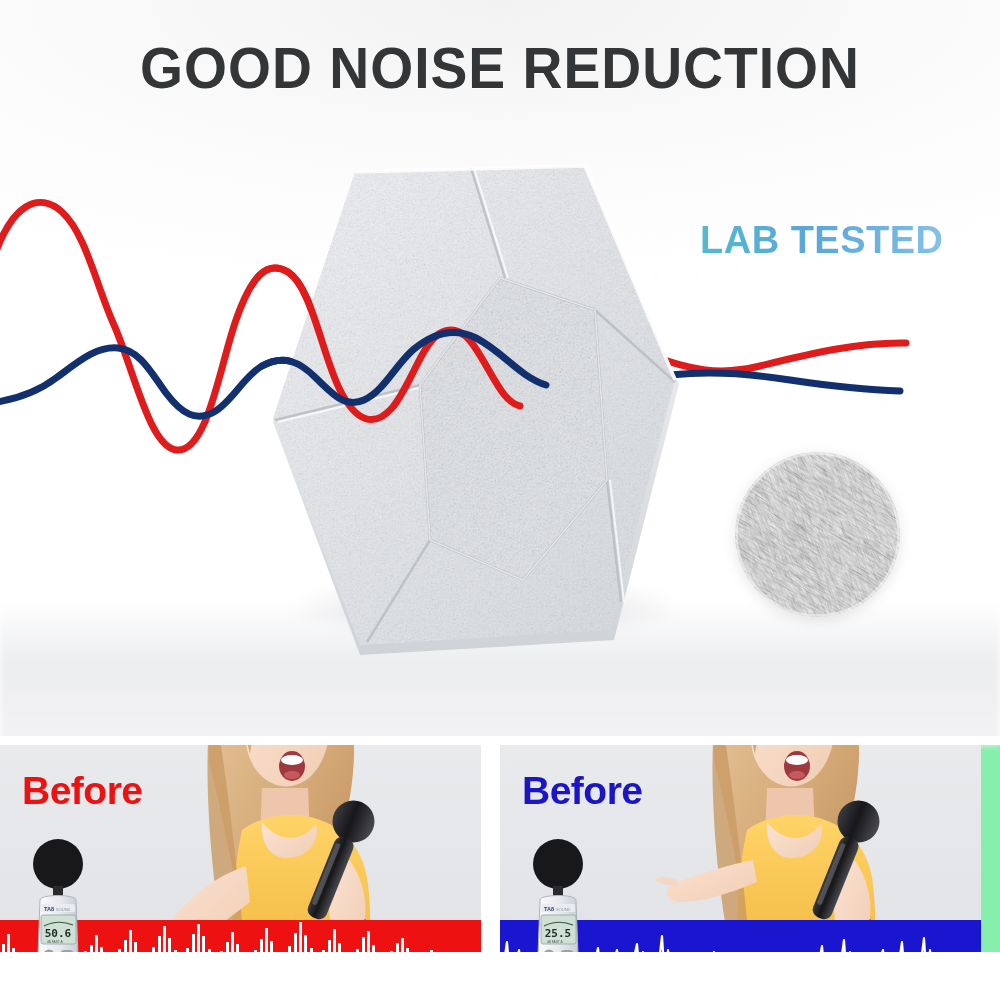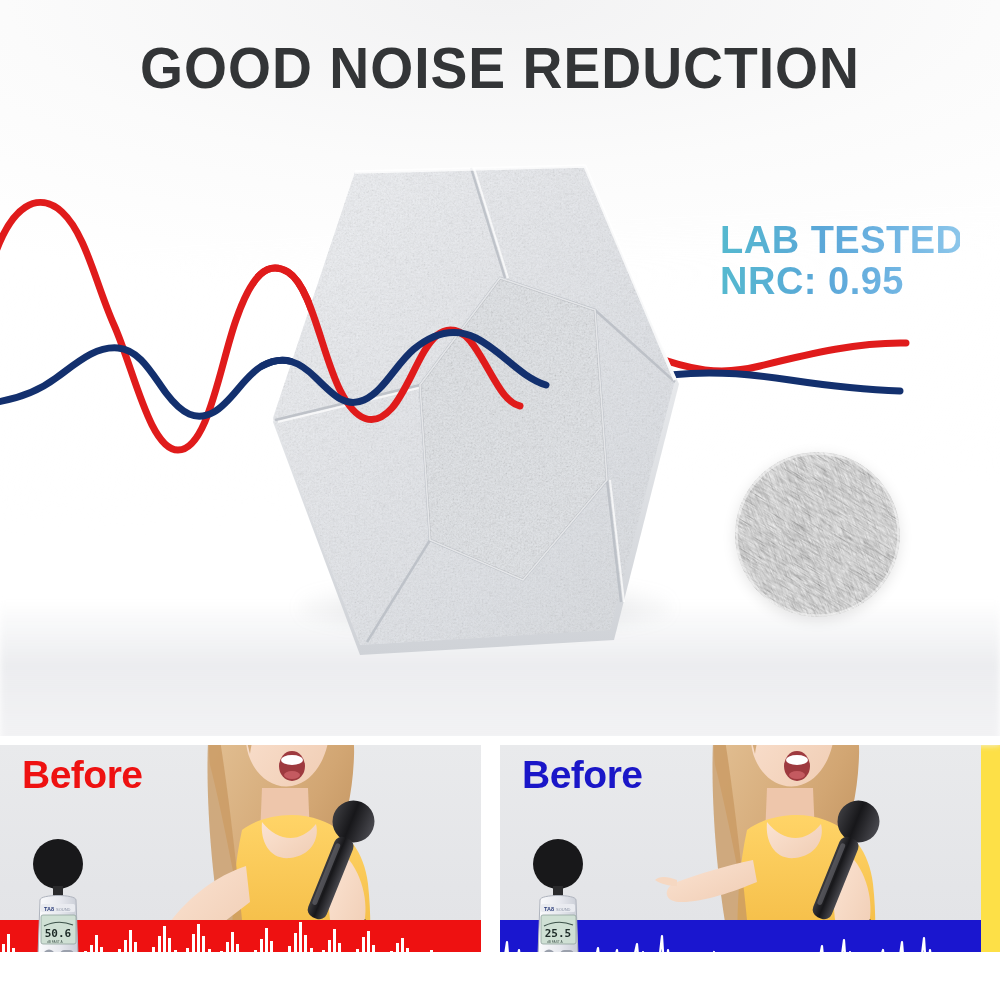--- a/index.html
+++ b/index.html
@@ -2,21 +2,21 @@
 <html><head>
 <meta charset="utf-8">
 <title>Good Noise Reduction — Acoustic Panel</title>
 <style>
   html,body{margin:0;padding:0;}
   body{
     width:1000px;height:1000px;overflow:hidden;
     font-family:"Liberation Sans","DejaVu Sans",sans-serif;
     background:#ffffff;
   }
-  .stage{position:relative;width:1000px;height:952px;overflow:hidden;background:#fde047;}
+  .stage{position:relative;width:1000px;height:952px;overflow:hidden;background:#86efac;}
 
   
   .hero-bg{
     position:absolute;left:0;top:0;width:1000px;height:745px;
     background:
       radial-gradient(ellipse 900px 300px at 50% 0%, #f2f2f3 0%, #fbfbfb 55%, #ffffff 100%),
       linear-gradient(180deg,#f4f4f5 0%, #fcfcfc 18%, #ffffff 45%, #fafafa 78%, #f3f3f4 100%);
   }
   .hero-sheen{
     position:absolute;left:-60px;top:250px;width:1140px;height:240px;
@@ -42,21 +42,20 @@
   
   .lab-block{
     position:absolute;left:700px;top:220px;width:260px;text-align:left;
     font-size:38px;font-weight:700;line-height:1.07;letter-spacing:.5px;
   }
   .lab-line{
     background:linear-gradient(90deg,#55b9cf 0%,#5aa7d8 42%,#6fb4e2 72%,#8cc6ea 100%);
     -webkit-background-clip:text;background-clip:text;
     color:transparent;-webkit-text-fill-color:transparent;
     white-space:nowrap;
-    margin-left:20px;
   }
 
   
   .waves{position:absolute;left:0;top:150px;width:1000px;height:350px;}
   .waves svg{display:block;}
 
   
   .panel-wrap{position:absolute;left:255px;top:150px;width:455px;height:520px;}
   .panel-shadow{
     position:absolute;left:45px;top:430px;width:370px;height:55px;
@@ -82,21 +81,21 @@
     position:absolute;left:0;top:745px;width:1000px;height:255px;
   }
   .cmp-card{
     position:absolute;top:0;width:481px;height:255px;overflow:hidden;
     background:linear-gradient(180deg,#e9eaec 0%, #e4e5e8 55%, #e1e2e5 100%);
   }
   .cmp-before{left:0;}
   .cmp-after{left:500px;}
 
   .cmp-label{
-    position:absolute;left:22px;top:8px;font-size:39px;font-weight:700;letter-spacing:-.5px;z-index:9;
+    position:absolute;left:22px;top:24px;font-size:39px;font-weight:700;letter-spacing:-.5px;z-index:9;
   }
   .lbl-before{color:#ee1111;}
   .lbl-after{color:#1a16c8;}
 
   .band{
     position:absolute;left:0;bottom:0;width:481px;height:80px;overflow:hidden;
   }
   .band-red{background:#ee1111;}
   .band-blue{background:#1a16cf;}
   .band svg{display:block;}
@@ -268,21 +267,20 @@
         <g transform="rotate(72 82.5 82.5)">
           <rect x="-40" y="-40" width="250" height="250" fill="#ffffff" filter="url(#fiberNoise)" opacity=".45"></rect>
         </g>
         <circle cx="82.5" cy="82.5" r="81" fill="none" stroke="#ffffff" stroke-width="2.5" opacity=".5"></circle>
       </g>
     </svg>
   </div>
 
   <div class="lab-block">
     <div class="lab-line">LAB TESTED</div>
-    <div class="lab-line">NRC: 0.95</div>
   </div>
 
   <div class="strip-top-gap"></div>
 
   <div class="compare">
 
     <div class="cmp-card cmp-before">
 
       <div class="person p-before">
         <svg width="330" height="330" viewBox="0 0 330 330" xmlns="http://www.w3.org/2000/svg">

